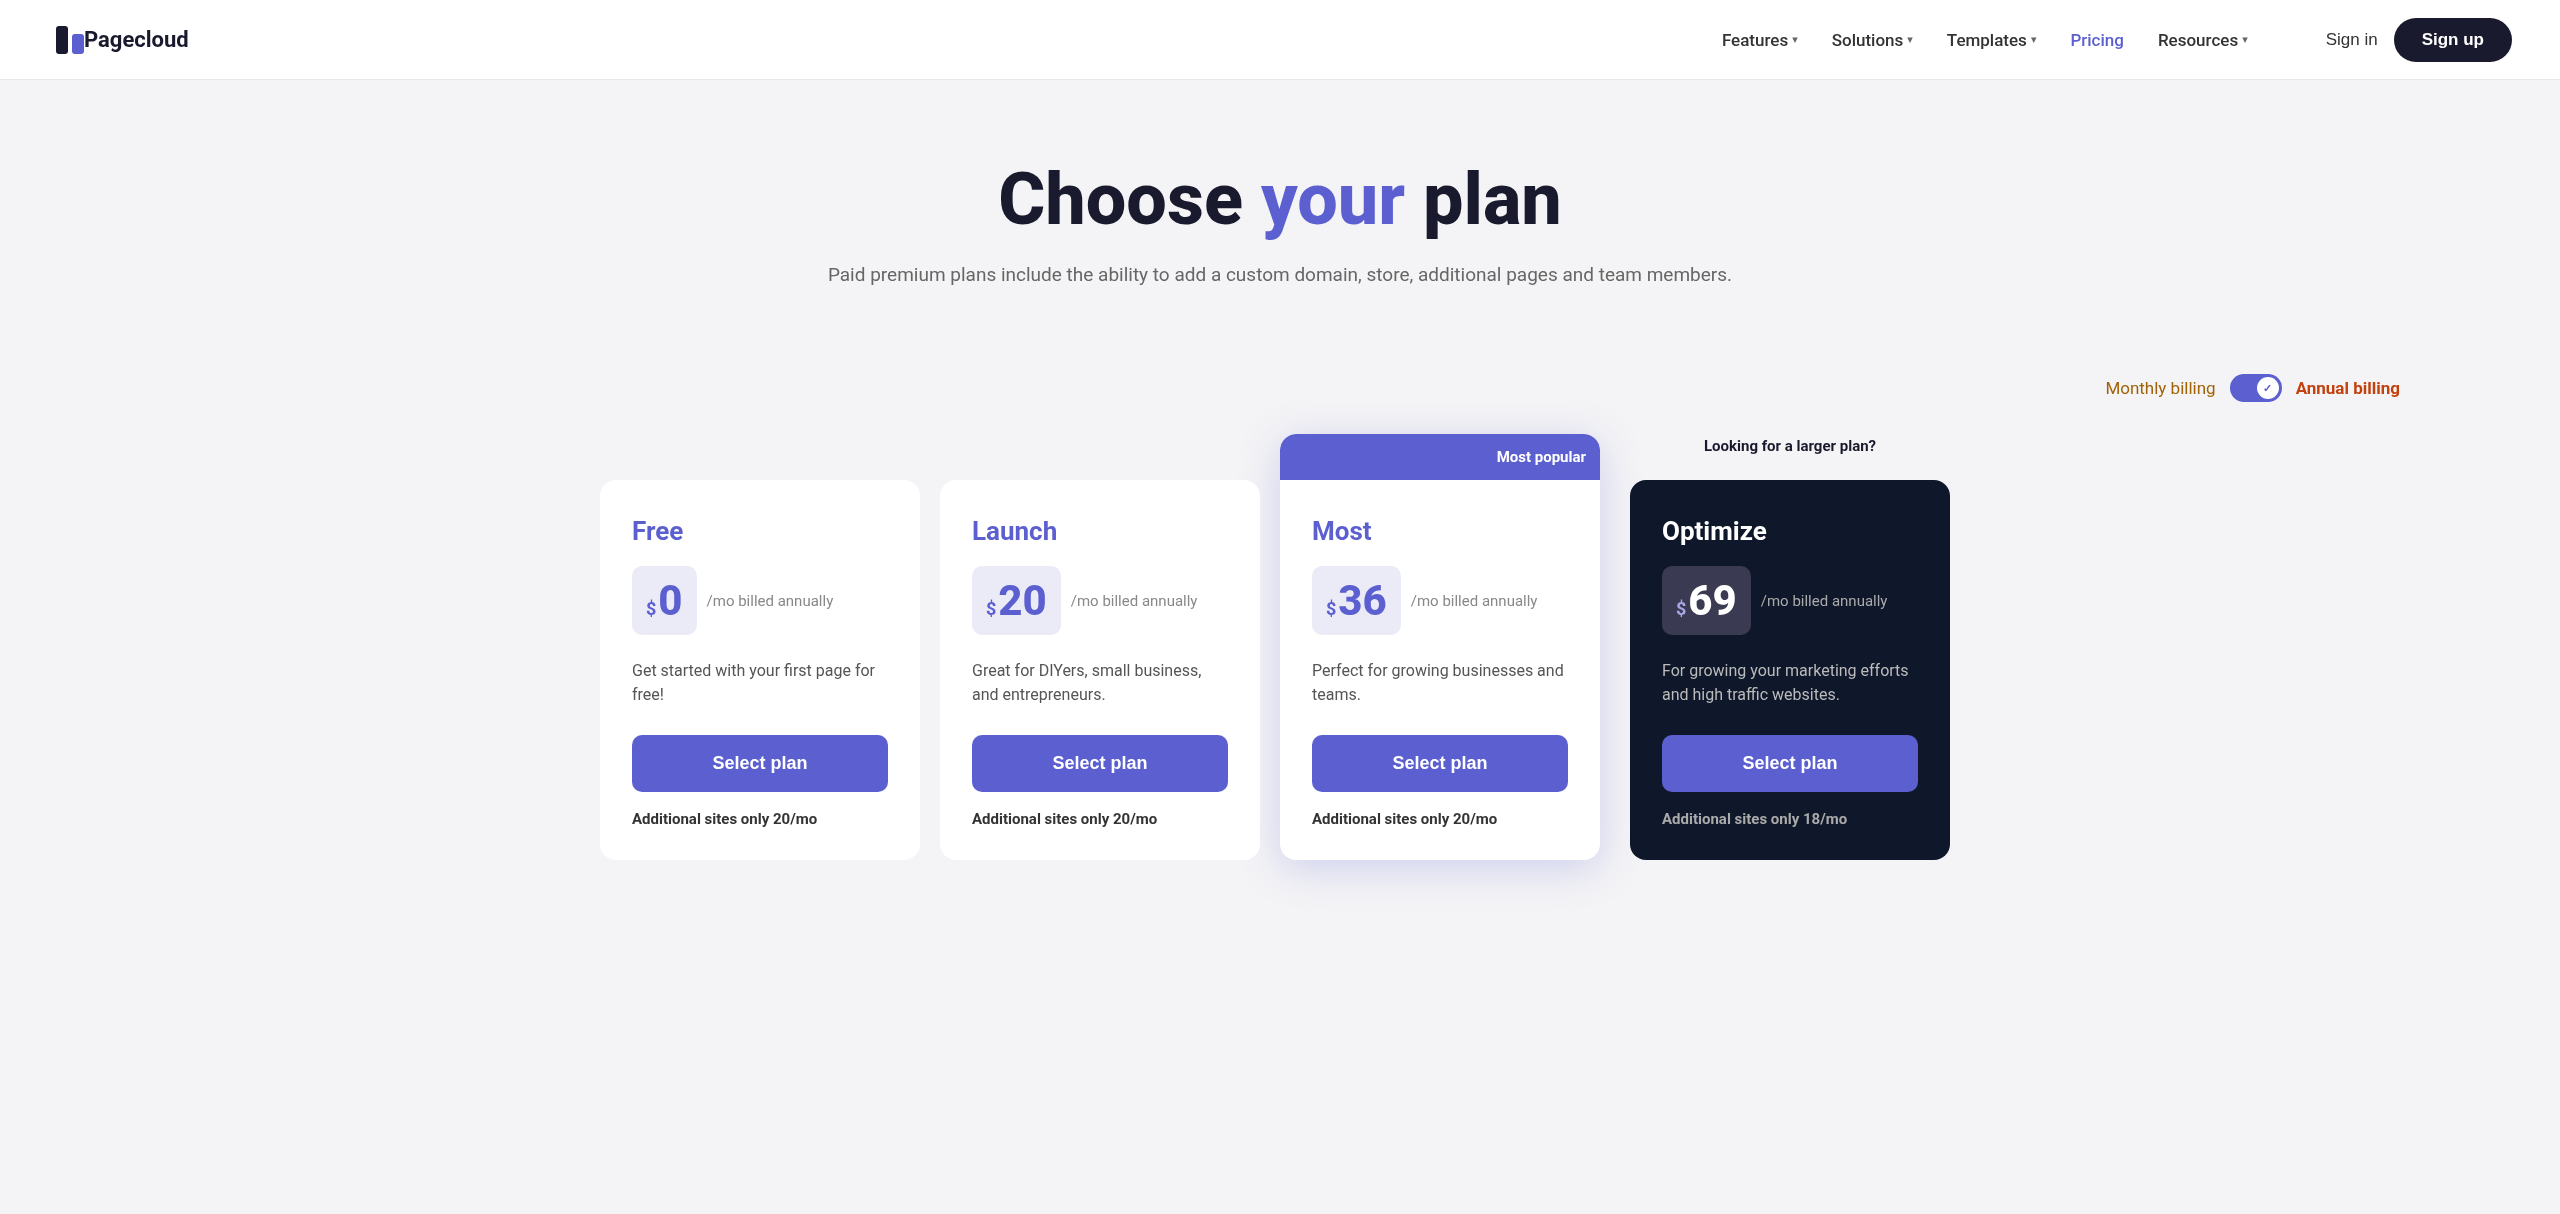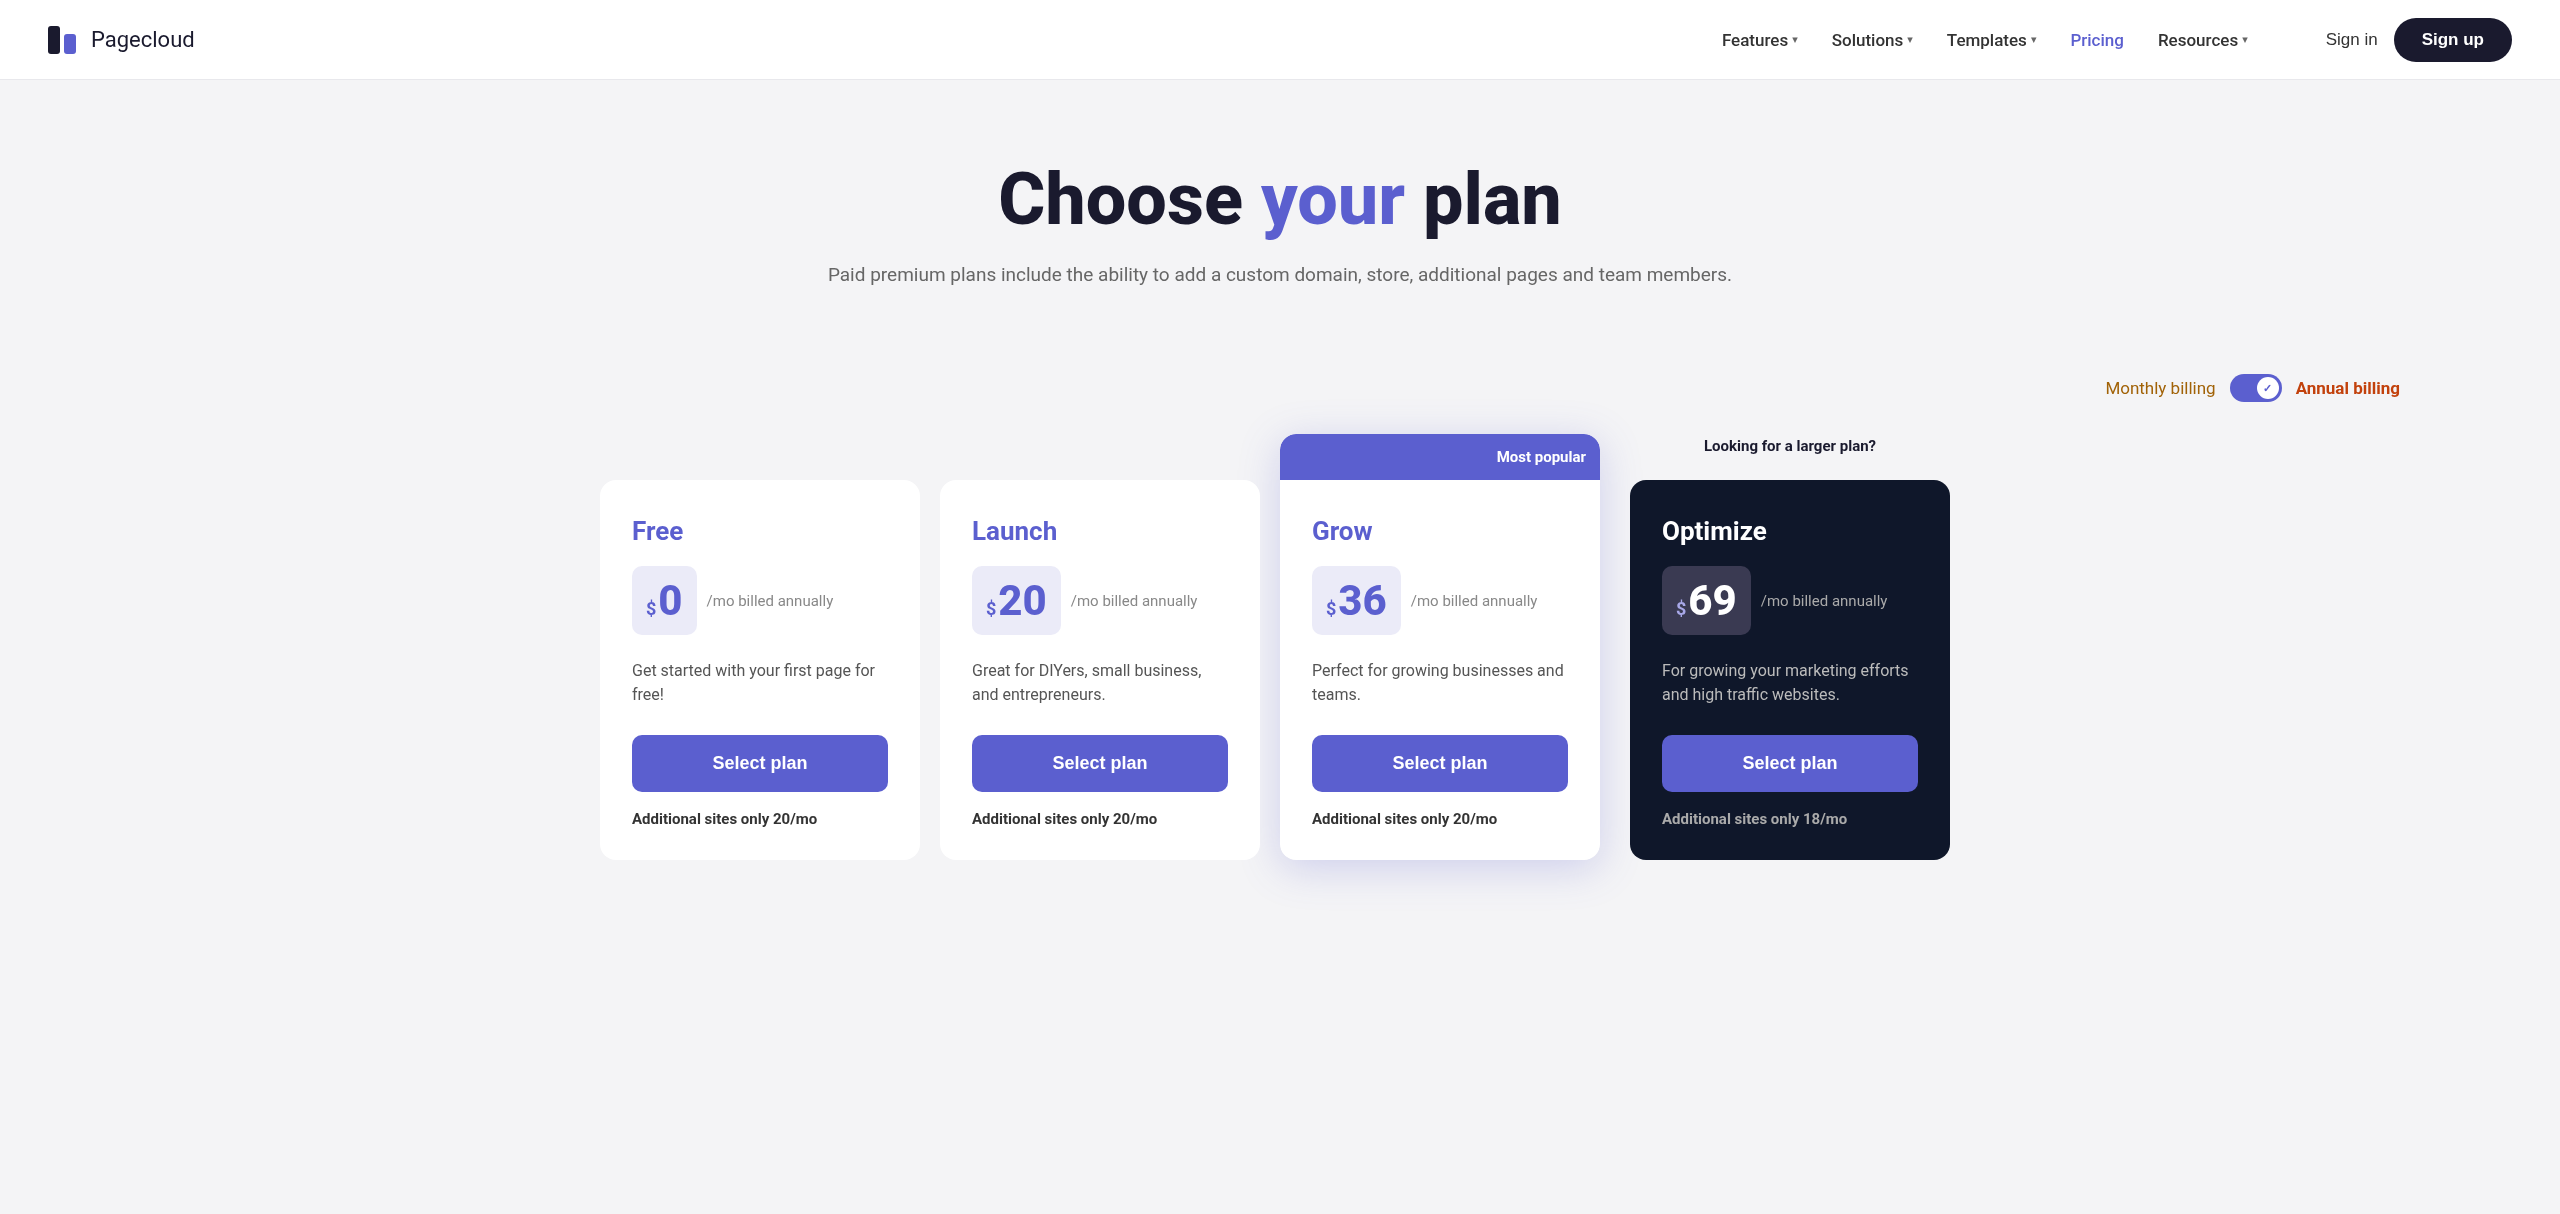--- a/index.html
+++ b/index.html
@@ -18,26 +18,27 @@
       padding: 0 48px;
       height: 80px;
       border-bottom: 1px solid #e8e8ec;
       position: sticky;
       top: 0;
       z-index: 100;
     }
     .nav-logo {
       display: flex;
       align-items: center;
-      gap: 15px;
-      font-weight: 400;
+      gap: 0;
+      font-weight: 700;
       font-size: 22px;
       color: #1a1a2e;
       text-decoration: none;
       margin-right: auto;
+      margin-left: 8px;
     }
     .nav-logo-icon {
       width: 28px;
       height: 28px;
     }
     .nav-links {
       display: flex;
       align-items: flex-start;
       gap: 6px;
       margin-right: 48px;
@@ -364,21 +365,21 @@
       <span class="price-period">/mo billed annually</span>
     </div>
     <p class="plan-desc">Great for DIYers, small business, and entrepreneurs.</p>
     <button class="btn-select">Select plan</button>
     <div class="plan-footer">Additional sites only 20/mo</div>
   </div>
 
   <div class="popular-wrapper">
     <div class="popular-badge">Most popular</div>
     <div class="plan-content" style="background:#fff; padding: 36px 32px 32px; border-radius: 0 0 16px 16px;">
-      <div class="plan-name">Grow</div>
+      <div class="plan-name">Most</div>
       <div class="plan-price-row">
         <div class="price-badge">
           <span class="price-dollar">$</span>
           <span class="price-amount">36</span>
         </div>
         <span class="price-period">/mo billed annually</span>
       </div>
       <p class="plan-desc">Perfect for growing businesses and teams.</p>
       <button class="btn-select">Select plan</button>
       <div class="plan-footer">Additional sites only 20/mo</div>

